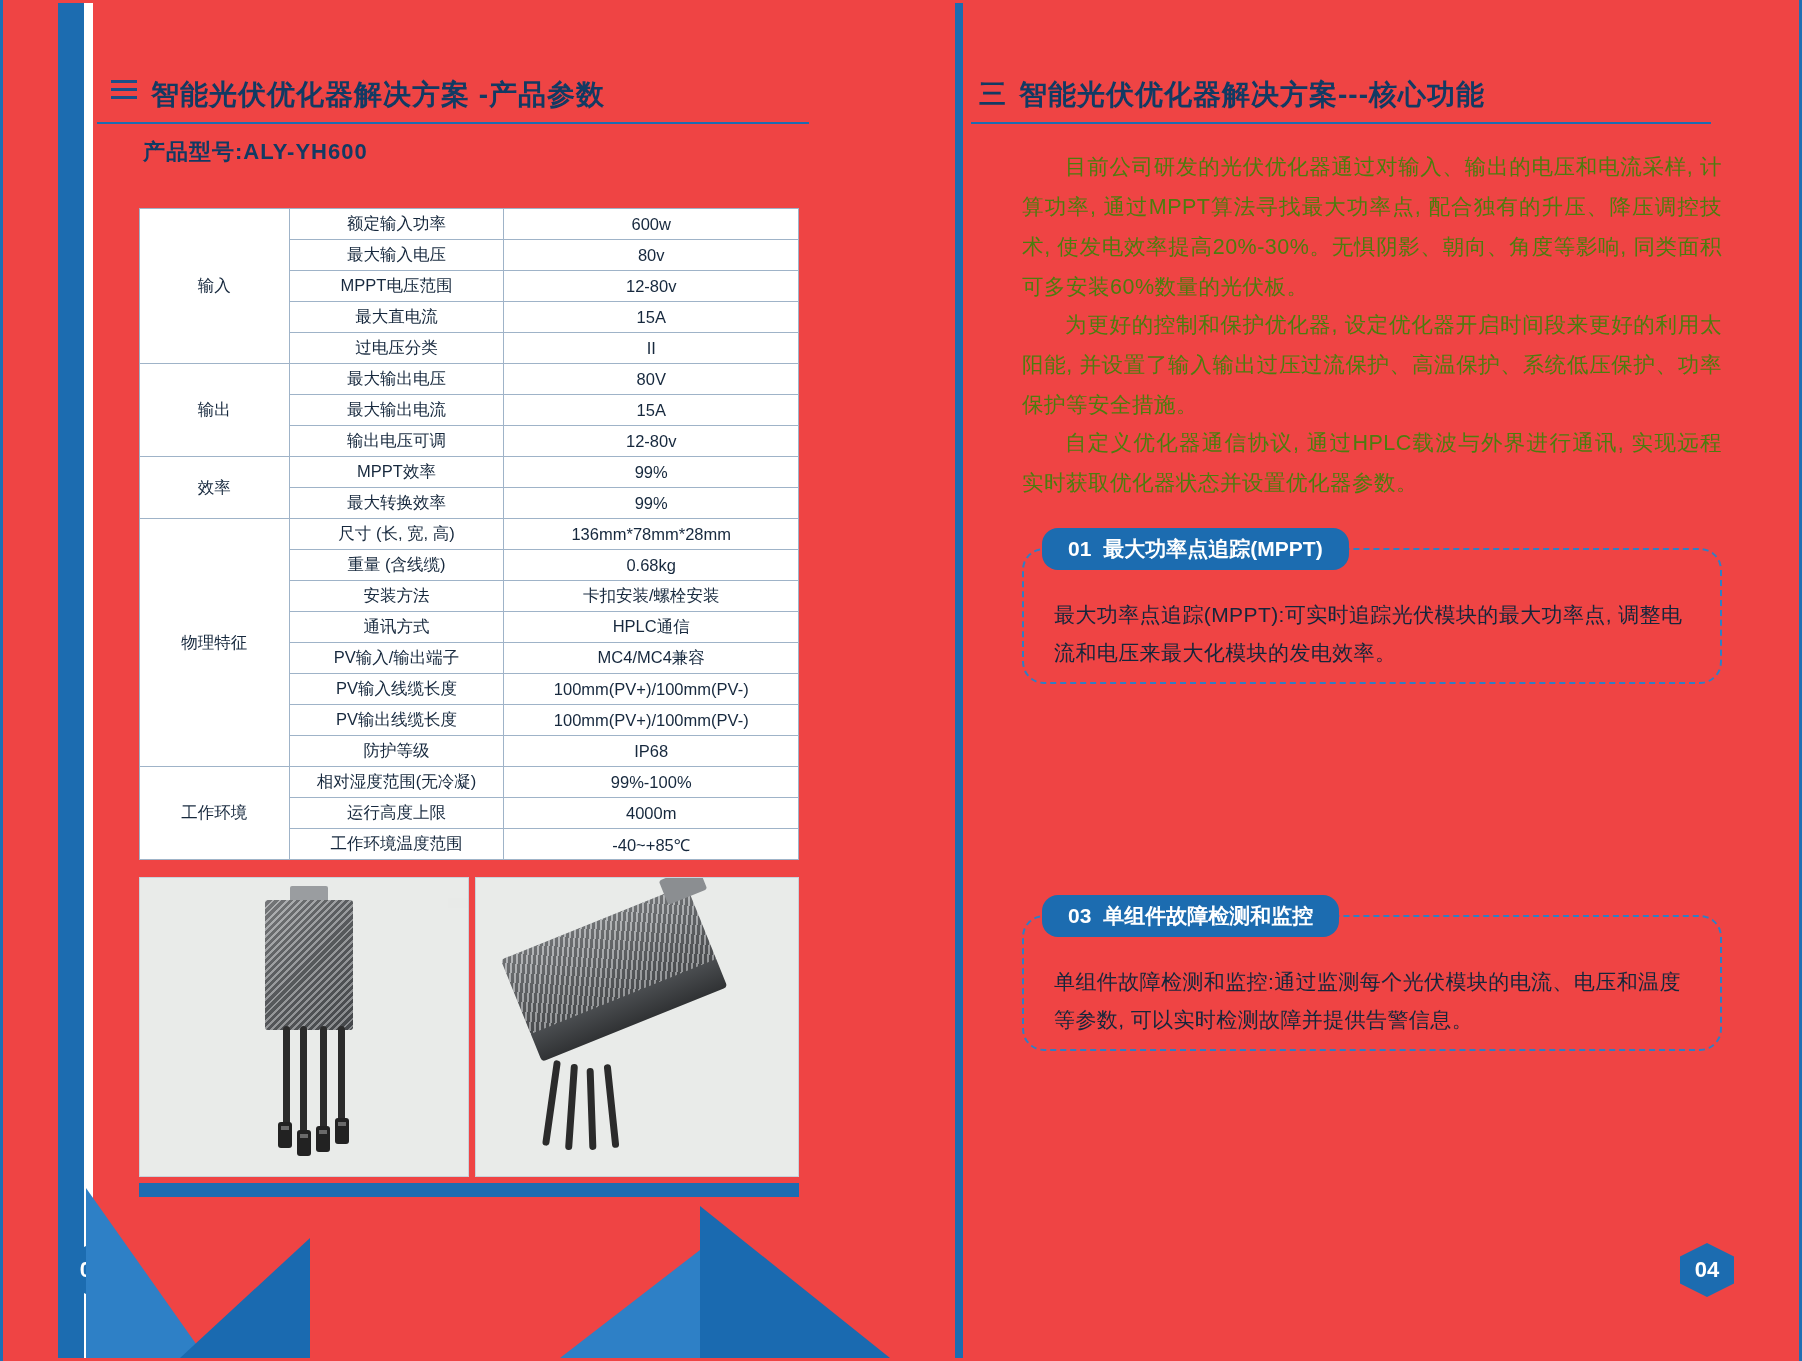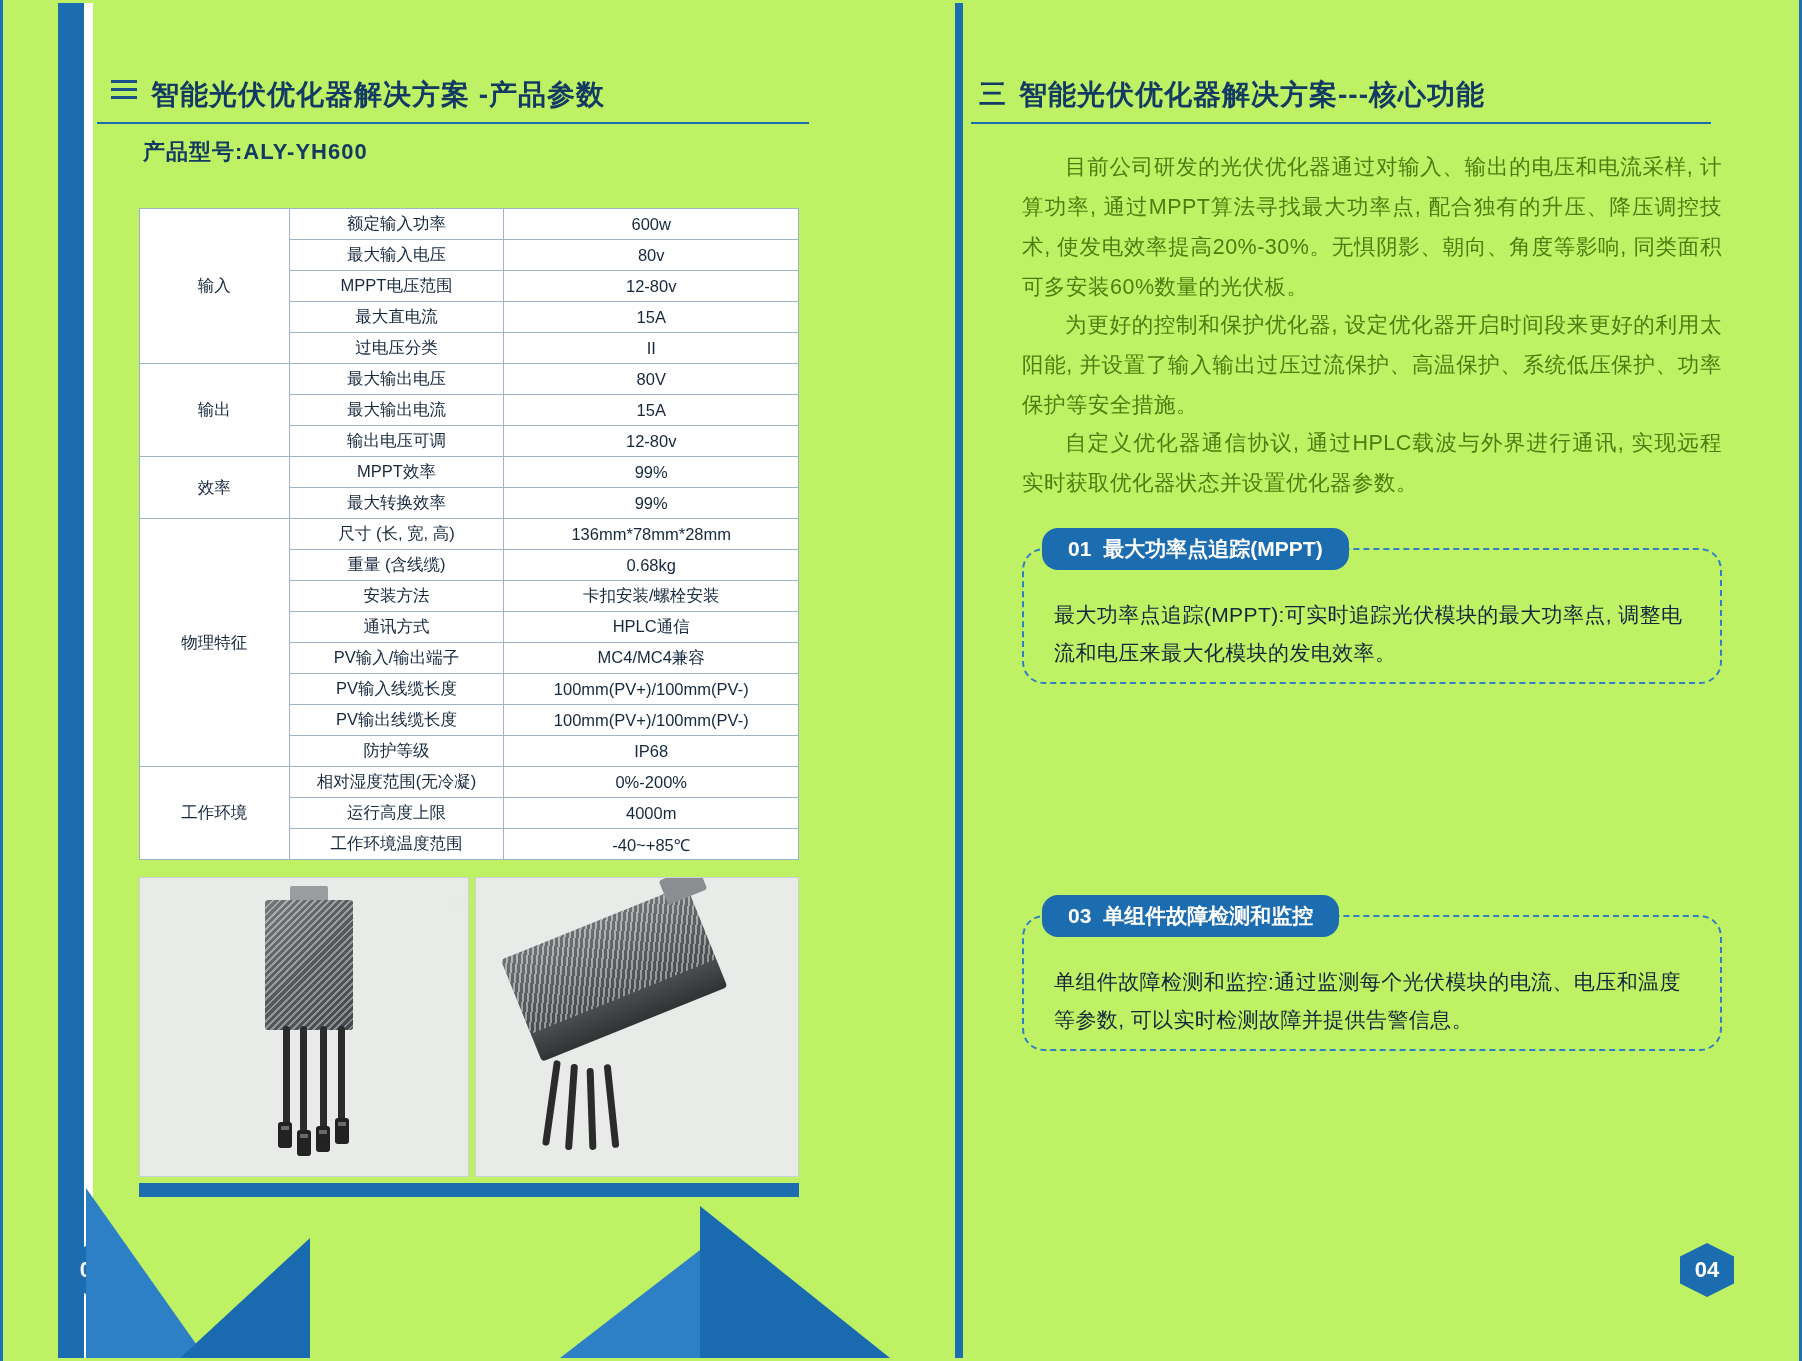--- a/index.html
+++ b/index.html
@@ -12,21 +12,21 @@
     overflow:hidden;
   }
   
   .page-frame {
     position:absolute; left:0; top:0; width:1802px; height:1361px;
     border:3px solid #1f6fb4;
   }
   
   .spread { position:absolute; left:0; top:0; width:1802px; height:1361px; }
 
-  .page { position:absolute; top:0; height:1361px; background:#bef264; }
+  .page { position:absolute; top:0; height:1361px; background:#ef4444; }
   .page-left { left:3px; width:898px; }
   .page-right { left:901px; width:898px; }
 
   
   .spine-left {
     position:absolute; left:55px; top:3px; width:26px; height:1355px;
     background:#1c6cb0;
   }
   .spine-left2 {
     position:absolute; left:81px; top:3px; width:9px; height:1355px;
@@ -310,21 +310,21 @@
           <td class="vl">100mm(PV+)/100mm(PV-)</td>
         </tr>
         <tr>
           <td class="nm">防护等级</td>
           <td class="vl">IP68</td>
         </tr>
 
         <tr>
           <td class="grp" rowspan="3">工作环境</td>
           <td class="nm">相对湿度范围(无冷凝)</td>
-          <td class="vl">0%-200%</td>
+          <td class="vl">99%-100%</td>
         </tr>
         <tr>
           <td class="nm">运行高度上限</td>
           <td class="vl">4000m</td>
         </tr>
         <tr>
           <td class="nm">工作环境温度范围</td>
           <td class="vl">-40~+85℃</td>
         </tr>
       </tbody>

